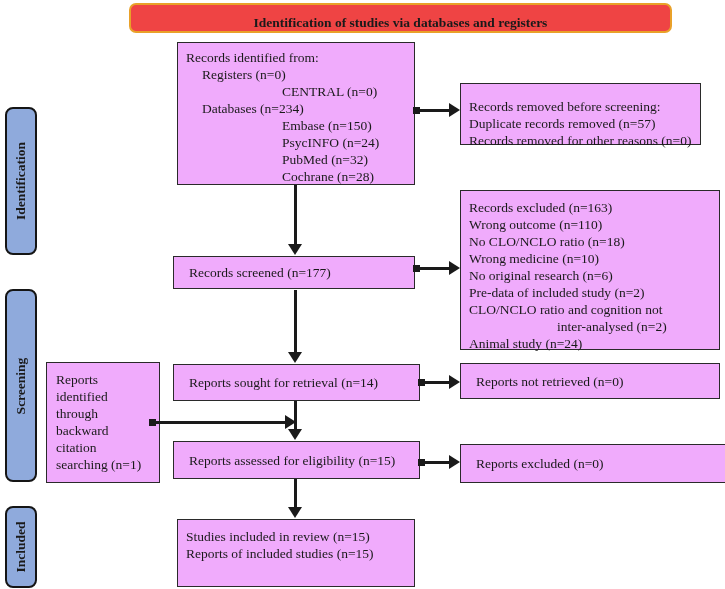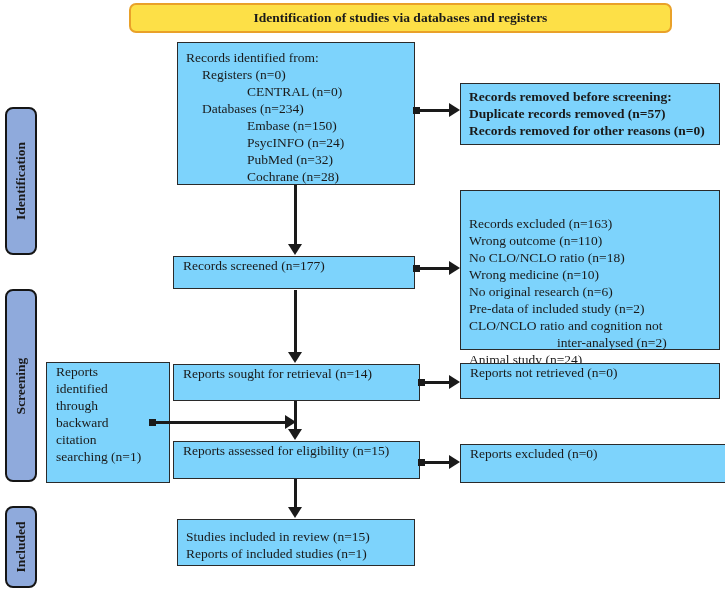--- a/index.html
+++ b/index.html
@@ -26,42 +26,42 @@
     position:absolute; top:50%; left:50%;
     transform:translate(-50%,-50%) rotate(-90deg);
     font-weight:bold; font-size:13.5px; white-space:nowrap;
   }
   #stage-identification { top:107px; height:148px; }
   #stage-screening      { top:289px; height:193px; }
   #stage-included       { top:506px; height:82px;  }
 
   
   .box {
-    position:absolute; background:#7dd3fc; border:1.5px solid #2a2a2a;
+    position:absolute; background:#f0abfc; border:1.5px solid #2a2a2a;
     font-size:13.5px; line-height:17px;
   }
-  .box.single { display:flex; align-items:flex-start; padding-left:9px; }
+  .box.single { display:flex; align-items:center; padding-left:15px; }
   .box.multi  { padding:6px 4px 0 8px; }
 
   #box-records-identified { left:177px; top:42px;  width:238px; height:143px; }
   #box-records-screened   { left:173px; top:256px; width:242px; height:33px; }
   #box-reports-sought     { left:173px; top:364px; width:247px; height:37px; }
   #box-reports-assessed   { left:173px; top:441px; width:247px; height:38px; }
-  #box-studies-included   { left:177px; top:519px; width:238px; height:47px; padding-top:8px; }
-  #box-backward-citation  { left:46px;  top:362px; width:124px; height:121px; padding-top:0; padding-left:9px; }
-
-  #box-removed-before     { left:460px; top:83px;  width:260px; height:62px;  padding-top:4px;font-weight:bold; }
-  #box-records-excluded   { left:460px; top:190px; width:260px; height:160px; padding-top:24px; }
+  #box-studies-included   { left:177px; top:519px; width:238px; height:68px; padding-top:8px; }
+  #box-backward-citation  { left:46px;  top:362px; width:114px; height:121px; padding-top:8px; padding-left:9px; }
+
+  #box-removed-before     { left:460px; top:83px;  width:241px; height:62px;  padding-top:14px; }
+  #box-records-excluded   { left:460px; top:190px; width:260px; height:160px; padding-top:8px; }
   #box-reports-not-retrieved { left:460px; top:363px; width:260px; height:36px; }
   #box-reports-excluded      { left:460px; top:444px; width:266px; height:39px; }
 
   
   .i0 { margin-left:0; }
   .i1 { margin-left:16px; }
-  .i2 { margin-left:61px; }
+  .i2 { margin-left:96px; }
   .r1 { }
   .r3 { margin-left:88px; }
 
   
   .varrow { position:absolute; width:16px; }
   .varrow .shaft { position:absolute; left:6.5px; top:0; bottom:9px; width:3px; background:#1a1a1a; }
   .varrow .head  { position:absolute; bottom:0; left:1px; width:0; height:0;
                    border-left:7px solid transparent; border-right:7px solid transparent;
                    border-top:11px solid #1a1a1a; }
   .harrow { position:absolute; height:16px; }
@@ -80,21 +80,21 @@
   #arrow-h2 { left:413px; top:260px; width:47px; }
   #arrow-h3 { left:418px; top:374px; width:42px; }
   #arrow-h4 { left:418px; top:454px; width:42px; }
   #arrow-h5 { left:149px; top:414px; width:147px; }
 </style>
 </head>
 <body>
 
 <div id="canvas">
 
-  <div class="banner" style="background: #fde047; border-color: rgb(233, 161, 41);">
+  <div class="banner" style="background: #ef4444; border-color: rgb(233, 161, 41); align-items: flex-end;">
     <span>Identification of studies via databases and registers</span>
   </div>
 
   <div class="stage" id="stage-identification" style="background: rgb(143, 170, 220);">
     <span>Identification</span>
   </div>
   <div class="stage" id="stage-screening" style="background: rgb(143, 170, 220);">
     <span>Screening</span>
   </div>
   <div class="stage" id="stage-included" style="background: rgb(143, 170, 220);">
@@ -119,21 +119,21 @@
   <div class="box single" id="box-reports-sought">
     <span>Reports sought for retrieval (n=14)</span>
   </div>
 
   <div class="box single" id="box-reports-assessed">
     <span>Reports assessed for eligibility (n=15)</span>
   </div>
 
   <div class="box multi" id="box-studies-included">
     <div class="i0">Studies included in review (n=15)</div>
-    <div class="i0">Reports of included studies (n=1)</div>
+    <div class="i0">Reports of included studies (n=15)</div>
   </div>
 
   <div class="box multi" id="box-backward-citation">
     <div class="i0">Reports</div>
     <div class="i0">identified</div>
     <div class="i0">through</div>
     <div class="i0">backward</div>
     <div class="i0">citation</div>
     <div class="i0">searching (n=1)</div>
   </div>

